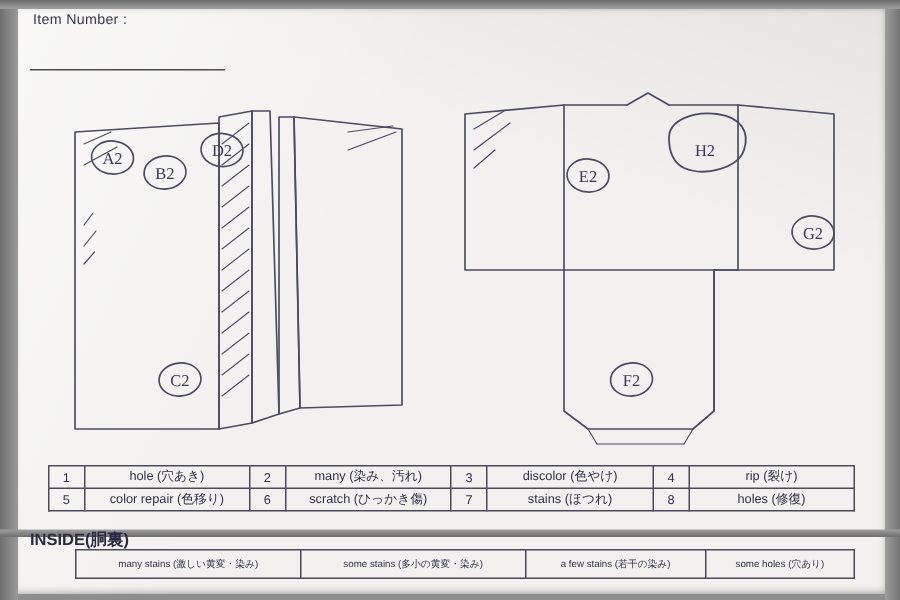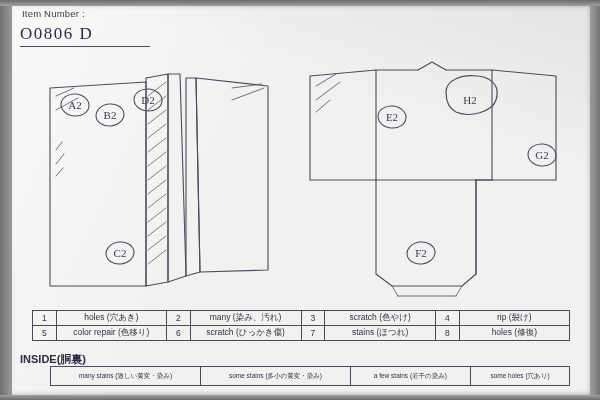--- a/index.html
+++ b/index.html
@@ -1,21 +1,21 @@
 <!DOCTYPE html>
 <html><head>
 <meta charset="utf-8">
 <style>
   html,body{margin:0;padding:0;}
   body{
     width:600px;height:400px;overflow:hidden;
     background:#8e8e8e;
     font-family:"Liberation Sans", sans-serif;
   }
-  #root{position:relative;width:600px;height:400px;}
+  #root{position:relative;width:600px;height:358px;}
 
   
   .paper{
     position:absolute;left:8px;top:4px;width:584px;height:392px;
     background:#f2f1ef;
     box-shadow:0 0 6px rgba(0,0,0,.45) inset;
   }
   .paper:before{
     content:"";position:absolute;inset:0;
     background:linear-gradient(115deg,rgba(255,255,255,.55) 0%,rgba(255,255,255,0) 38%),
@@ -78,21 +78,20 @@
 
 <div id="root">
 
   <div class="paper"></div>
   <div class="edge-shadow"></div>
   <div class="edge-shadow-r"></div>
   <div class="edge-shadow-t"></div>
   <div class="edge-shadow-b"></div>
 
   <div class="hdr-label">Item Number :</div>
-  <div class="hdr-value">O0806  D</div>
   <div class="hdr-rule"></div>
 
   <svg class="drawing" viewBox="0 0 600 400">
     <g fill="none" stroke="#4b4b63" stroke-width="1.1" stroke-linecap="round" stroke-linejoin="round">
 
       <path d="M50,88 L146,82 L146,286 L50,286 Z"></path>
 
       <path d="M56,96 L74,88" stroke-width="0.8"></path>
       <path d="M56,110 L78,98" stroke-width="0.8"></path>
       <path d="M56,150 L62,142" stroke-width="0.8"></path>
@@ -163,25 +162,25 @@
         <text x="470" y="104" text-anchor="middle">H2</text>
         <text x="542" y="159" text-anchor="middle">G2</text>
         <text x="421" y="257" text-anchor="middle">F2</text>
       </g>
   </svg>
 
   <table class="tbl">
     <tbody id="tbl-body">
         <tr>
           <td class="num">1</td>
-          <td class="lab">holes (穴あき)</td>
+          <td class="lab">hole (穴あき)</td>
           <td class="num">2</td>
           <td class="lab">many (染み、汚れ)</td>
           <td class="num">3</td>
-          <td class="lab">scratch (色やけ)</td>
+          <td class="lab">discolor (色やけ)</td>
           <td class="num">4</td>
           <td class="lab">rip (裂け)</td>
         </tr>
         <tr>
           <td class="num">5</td>
           <td class="lab">color repair (色移り)</td>
           <td class="num">6</td>
           <td class="lab">scratch (ひっかき傷)</td>
           <td class="num">7</td>
           <td class="lab">stains (ほつれ)</td>

